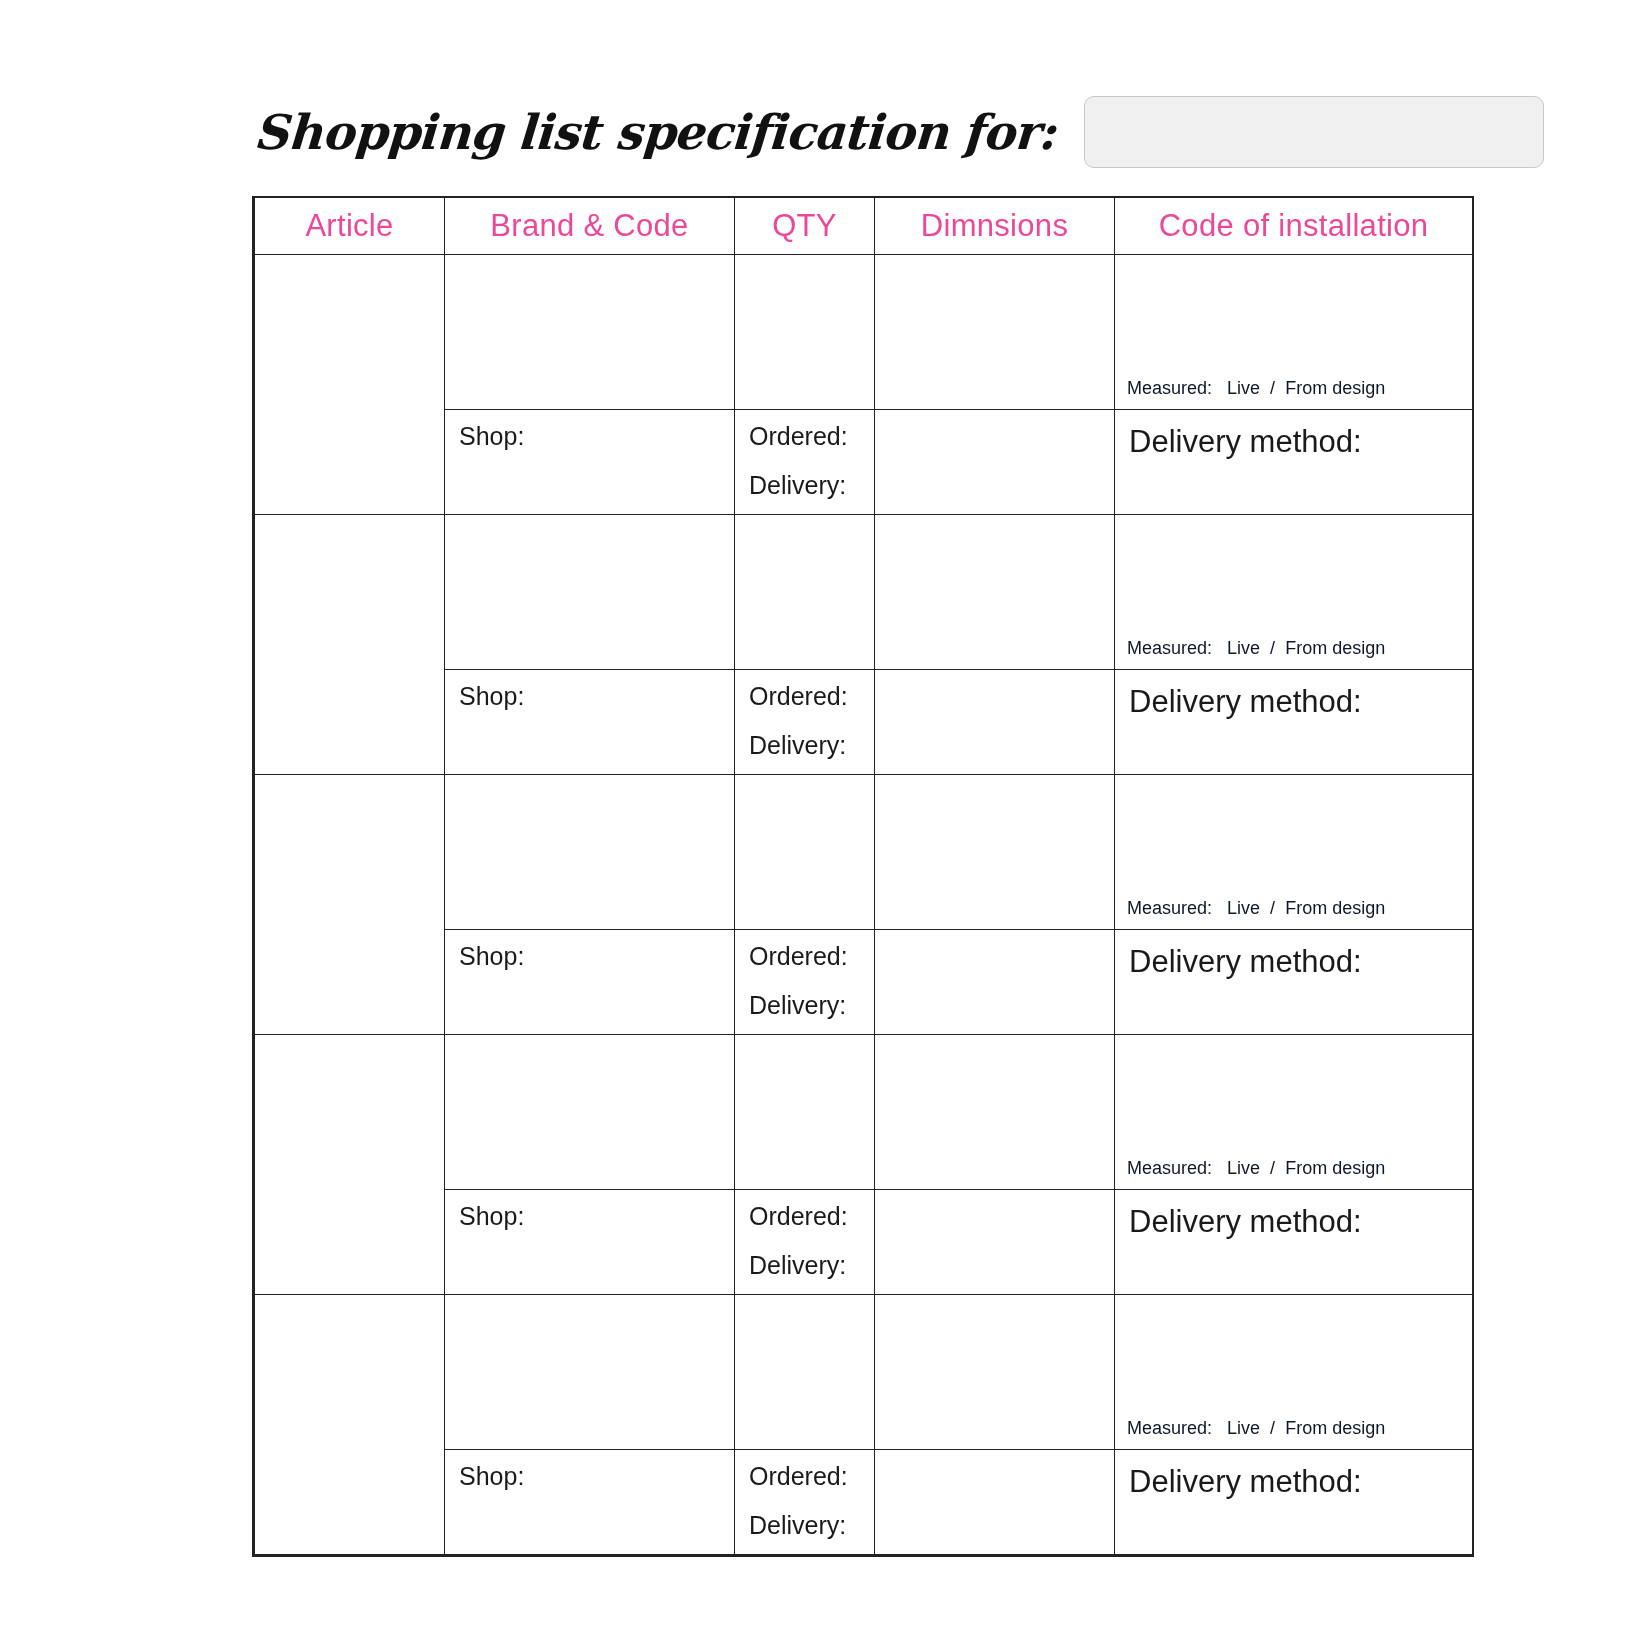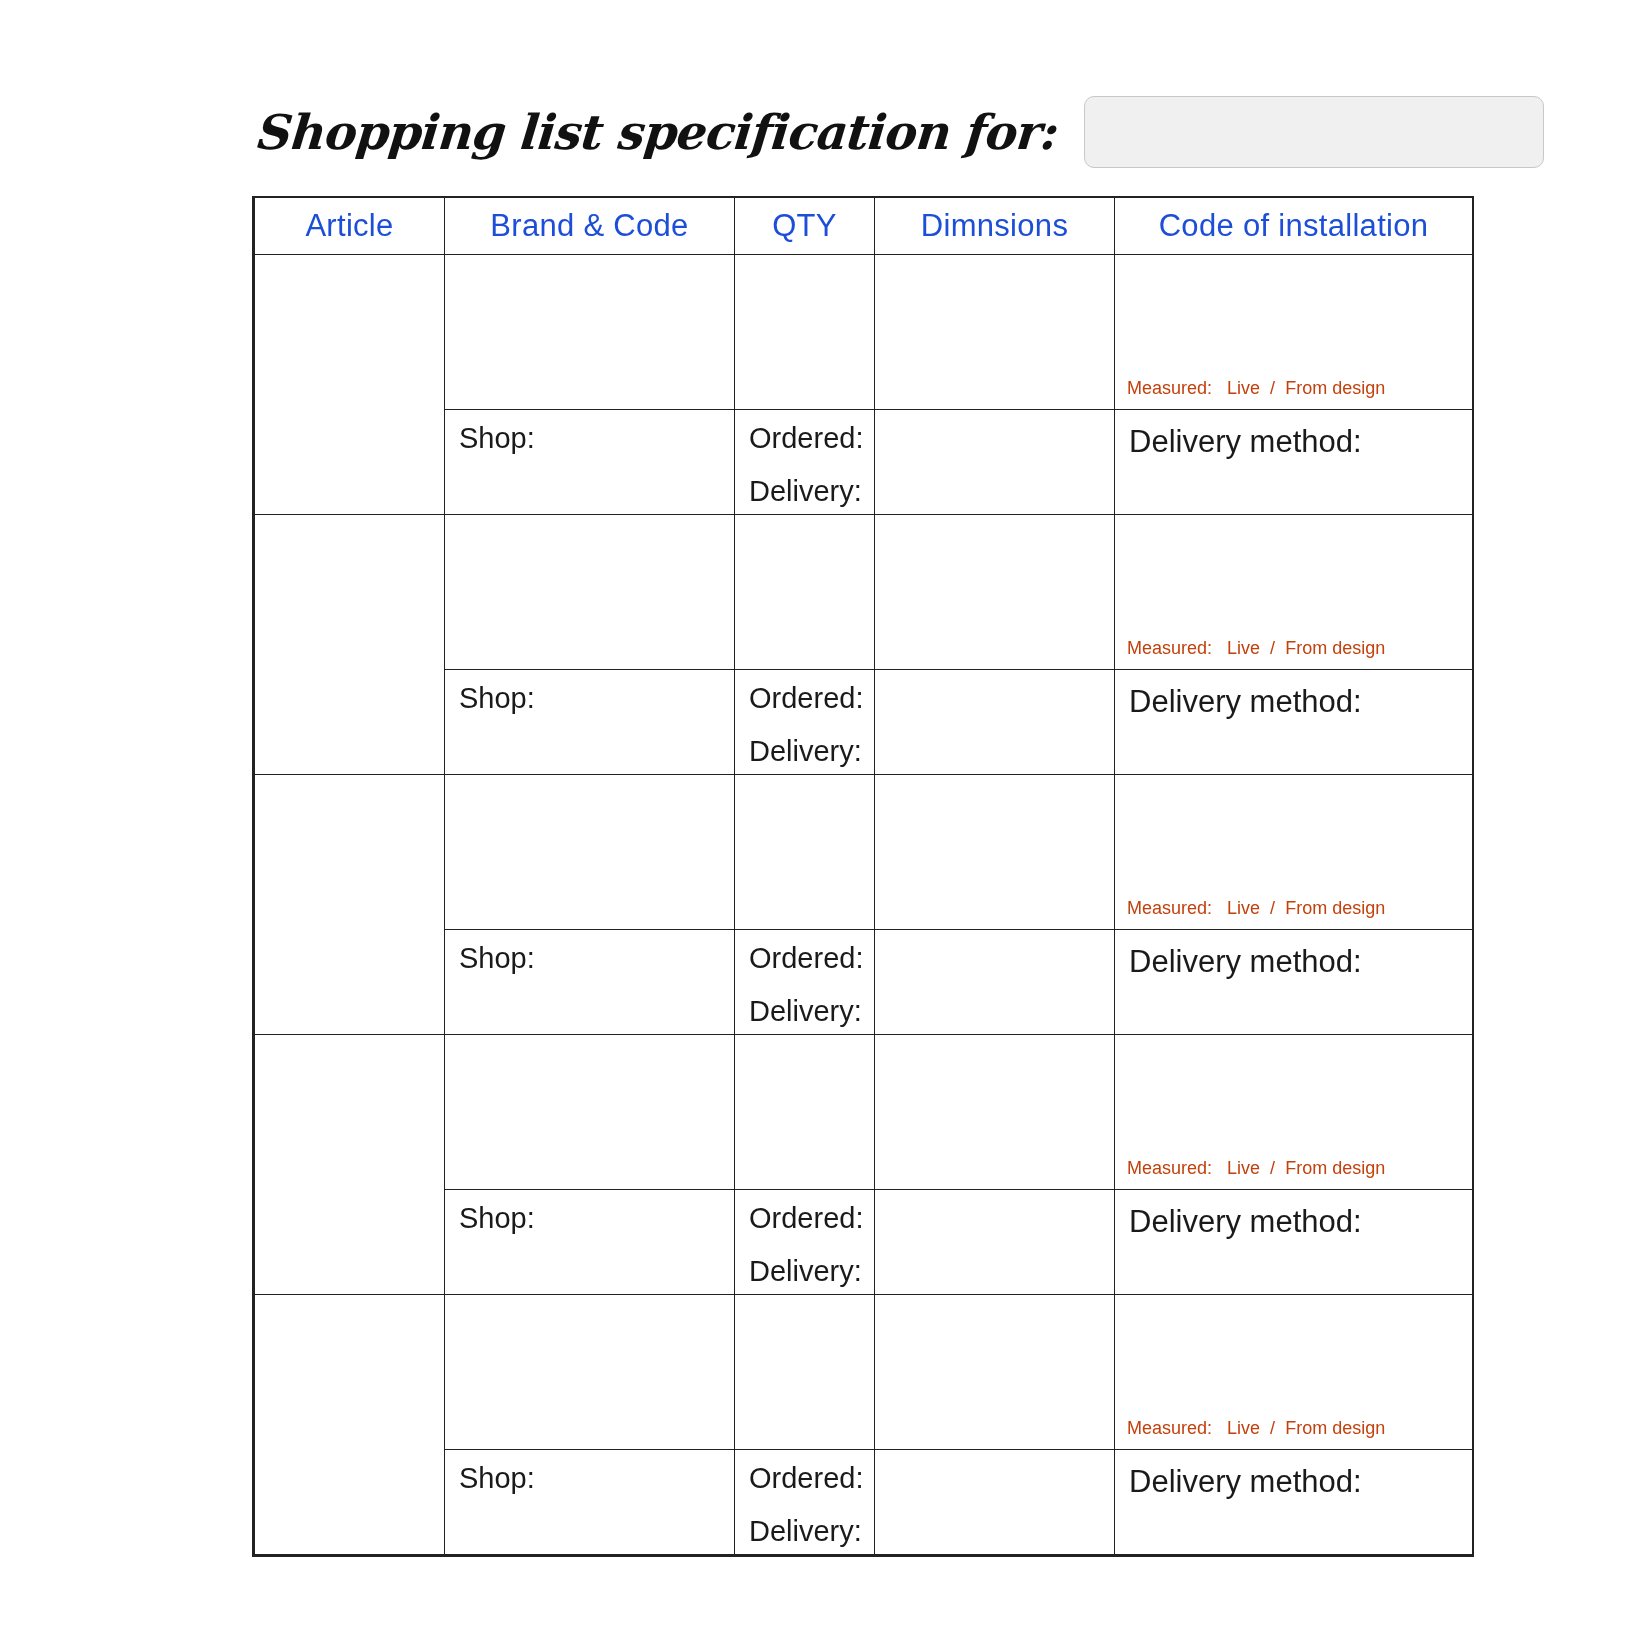--- a/index.html
+++ b/index.html
@@ -80,21 +80,21 @@
   .c-article   { width: 190px; }
   .c-brand     { width: 290px; }
   .c-qty       { width: 140px; }
   .c-dim       { width: 240px; }
   .c-place     { width: 358px; }
 
   thead th {
     height: 56px;
     font-weight: 400;
     font-size: 31px;
-    color: #1d4ed8;
+    color: #ec4899;
     text-align: center;
     vertical-align: middle;
     letter-spacing: 0.3px;
     border-top: none;
   }
 
   
   .article-cell {
     height: 260px;
   }
@@ -106,27 +106,27 @@
   .lower-cell {
     height: 105px;
     position: relative;
   }
 
   .measured-line {
     position: absolute;
     left: 12px;
     bottom: 10px;
     font-size: 18px;
-    color: #c2410c;
+    color: #0f172a;
     white-space: nowrap;
   }
   .measured-line .sep { padding: 0 5px; }
 
   .label {
-    font-size: 29px;
+    font-size: 25px;
     color: #1a1a1a;
     padding: 14px 0 0 14px;
     line-height: 1.0;
   }
   .label.second {
     padding-top: 24px;
   }
   .label-place {
     font-size: 31px;
     padding: 14px 0 0 14px;

